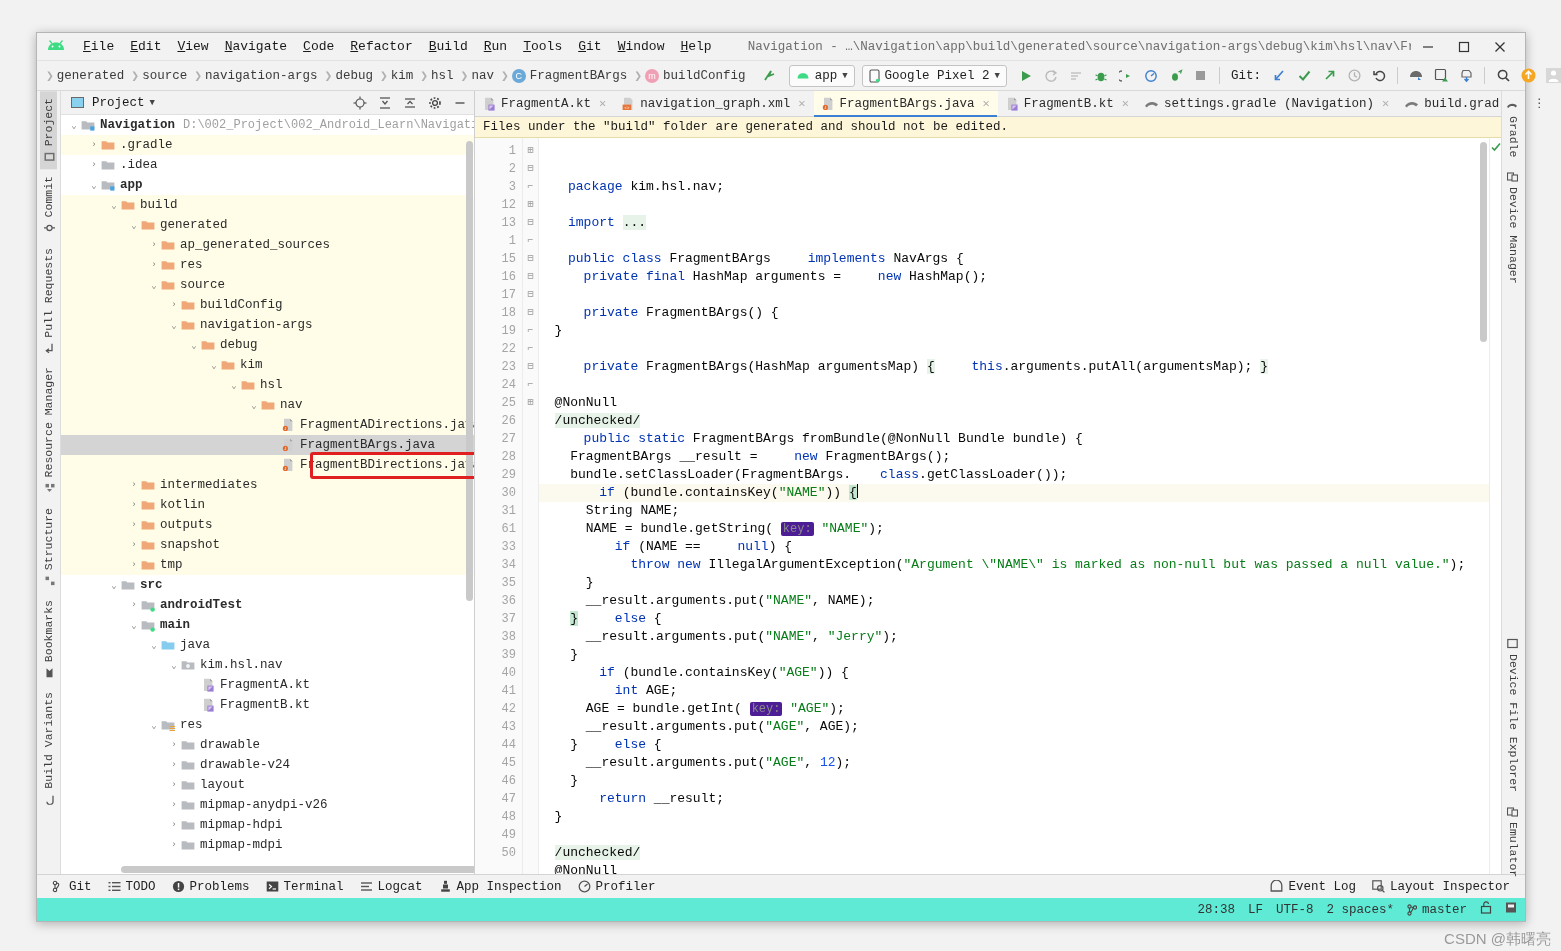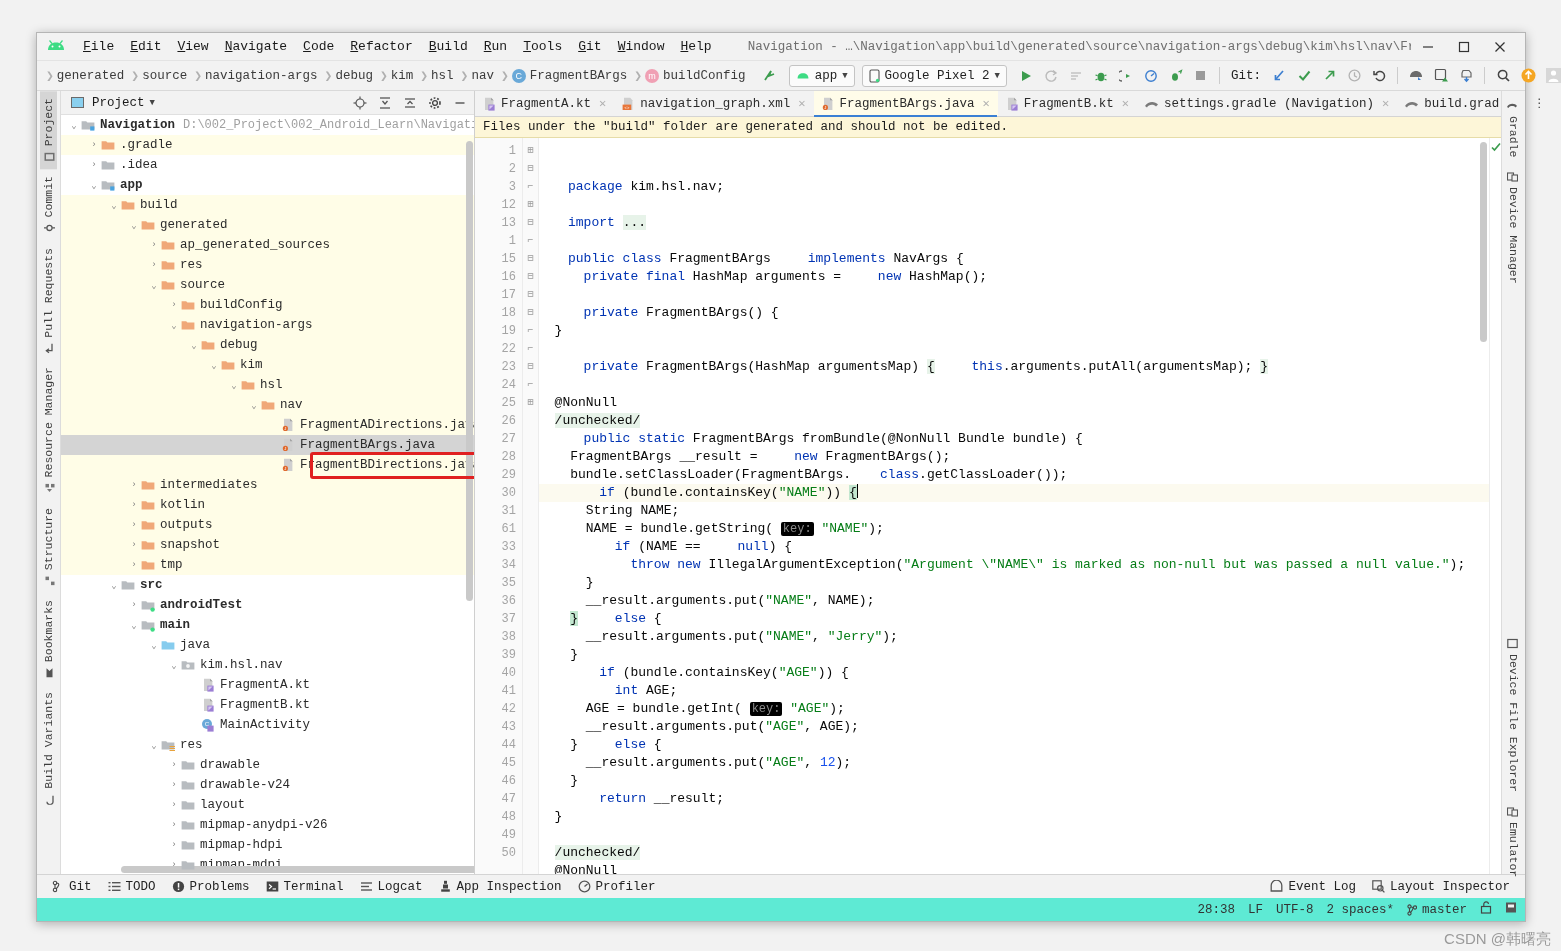--- a/index.html
+++ b/index.html
@@ -139,21 +139,21 @@
   .fold { width:16px; min-width:16px; background:#fafafa; padding-top:4px; color:#9a9a9a; font-size:10px;
           text-align:center; border-right:1px solid #ececec; }
   .code { flex:1; padding-top:4px; font-size:13px; color:#080808; line-height:18px; white-space:pre; overflow:hidden; position:relative; }
   .gutter .gl { line-height:18px; padding-right:6px; }
   .fold .fl { line-height:18px; }
   .code .cl { line-height:18px; height:18px; }
   .code .cl.caret { background:#fcfaef; }
   .kw { color:#0033b3;margin-left:29px; }
   .str { color:#067d17; }
   .num { color:#1750eb; }
-  .hint { background:#000000; color:#8a8a8a; border-radius:2px; padding:0 2px; font-size:12px;}
+  .hint { background:#4c1d95; color:#8a8a8a; border-radius:2px; padding:0 2px; font-size:12px;}
   .brmatch { background:#c3e7d0; }
   .fdbg { background:#e7f3e9; }
   .caretbar { display:inline-block; width:1px; height:14px; background:#000; vertical-align:-2px; }
   .vscroll { position:absolute; right:2px; top:4px; width:7px; height:200px; background:#c9c9c9; border-radius:4px; }
   .markstripe { width:12px; min-width:12px; background:#fff; position:relative; border-left:1px solid #ececec; }
 
   
   .toolwin { height:24px; min-height:24px; background:#f2f2f2; border-top:1px solid #d4d4d4;
              display:flex; align-items:center; padding:0 8px; gap:2px; }
   .twitem { display:flex; align-items:center; gap:5px; font-size:12.5px; color:#222; padding:2px 7px; white-space:nowrap; }
@@ -739,29 +739,20 @@
             </div>
             <div class="row" style="padding-left: 126px;">
               <span class="arrow"></span>
               <span class="fico"><svg width="14" height="14" viewBox="0 0 14 14">
                   <path d="M3 0.8 L9.2 0.8 L11.4 3.2 L11.4 13 L3 13 Z" fill="#cfcfcf"></path>
                   <path d="M9.2 0.8 L11.4 3.2 L9.2 3.2 Z" fill="#9a9a9a"></path>
                   <path d="M6.4 7.6 L12.6 7.6 L12.6 13.6 L6.4 13.6 Z" fill="#9b7ed4"></path>
                   <path d="M7.4 8.4 L11.6 8.4 L7.4 12.6 Z" fill="#d7c8f2"></path>
                 </svg></span>
               <span class="lbl">FragmentB.kt</span>
-            </div>
-            <div class="row" style="padding-left: 126px;">
-              <span class="arrow"></span>
-              <span class="fico"><svg width="14" height="14" viewBox="0 0 14 14">
-                  <circle cx="6" cy="6" r="5" fill="#6aa9d8"></circle>
-                  <text x="6" y="8.2" font-size="6.2" fill="#fff" text-anchor="middle" font-family="sans-serif">C</text>
-                  <path d="M6.4 7.6 L12.6 7.6 L12.6 13.6 L6.4 13.6 Z" fill="#9b7ed4"></path>
-                </svg></span>
-              <span class="lbl">MainActivity</span>
             </div>
             <div class="row" style="padding-left: 86px;">
               <span class="arrow">⌄</span>
               <span class="fico"><svg width="14" height="14" viewBox="0 0 14 14">
                   <path d="M0.6 3.2 L5.2 3.2 L6.4 4.6 L13.4 4.6 L13.4 11.6 L0.6 11.6 Z" fill="#b8bcc0"></path>
                   <rect x="8.5" y="8" width="5.5" height="1" fill="#e8a33d"></rect>
                   <rect x="8.5" y="10" width="5.5" height="1" fill="#e8a33d"></rect>
                   <rect x="8.5" y="12" width="5.5" height="1" fill="#e8a33d"></rect>
                 </svg></span>
               <span class="lbl">res</span>

